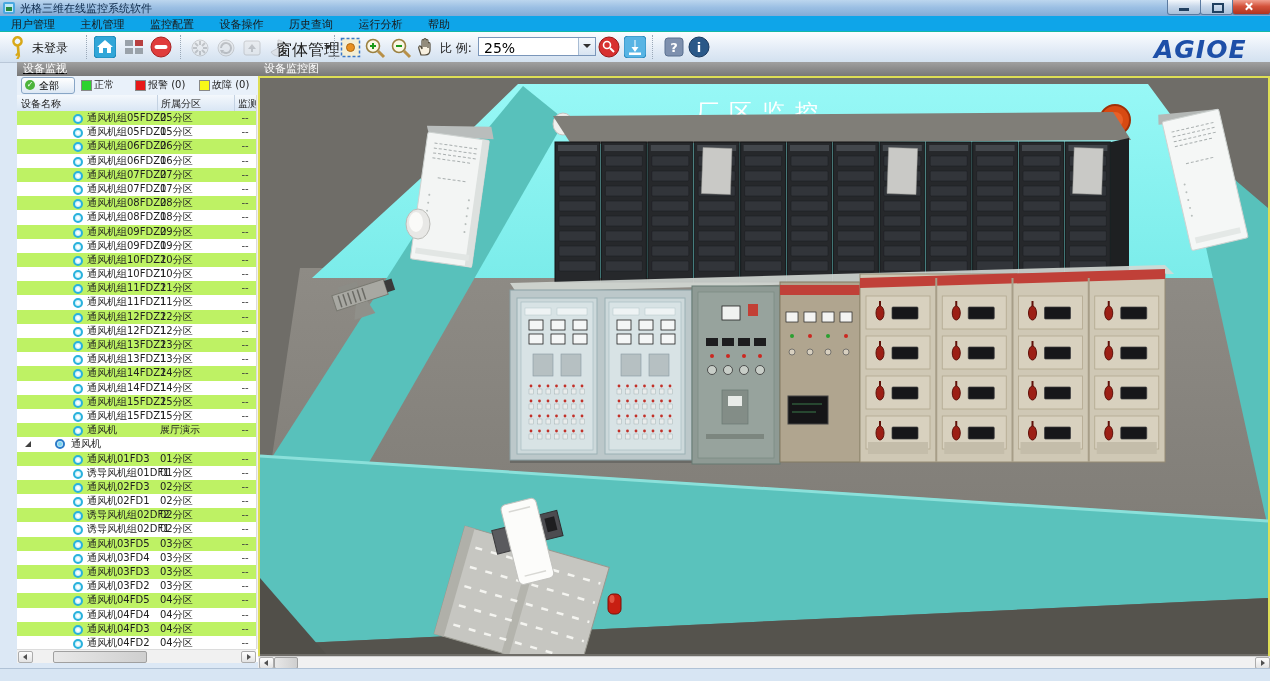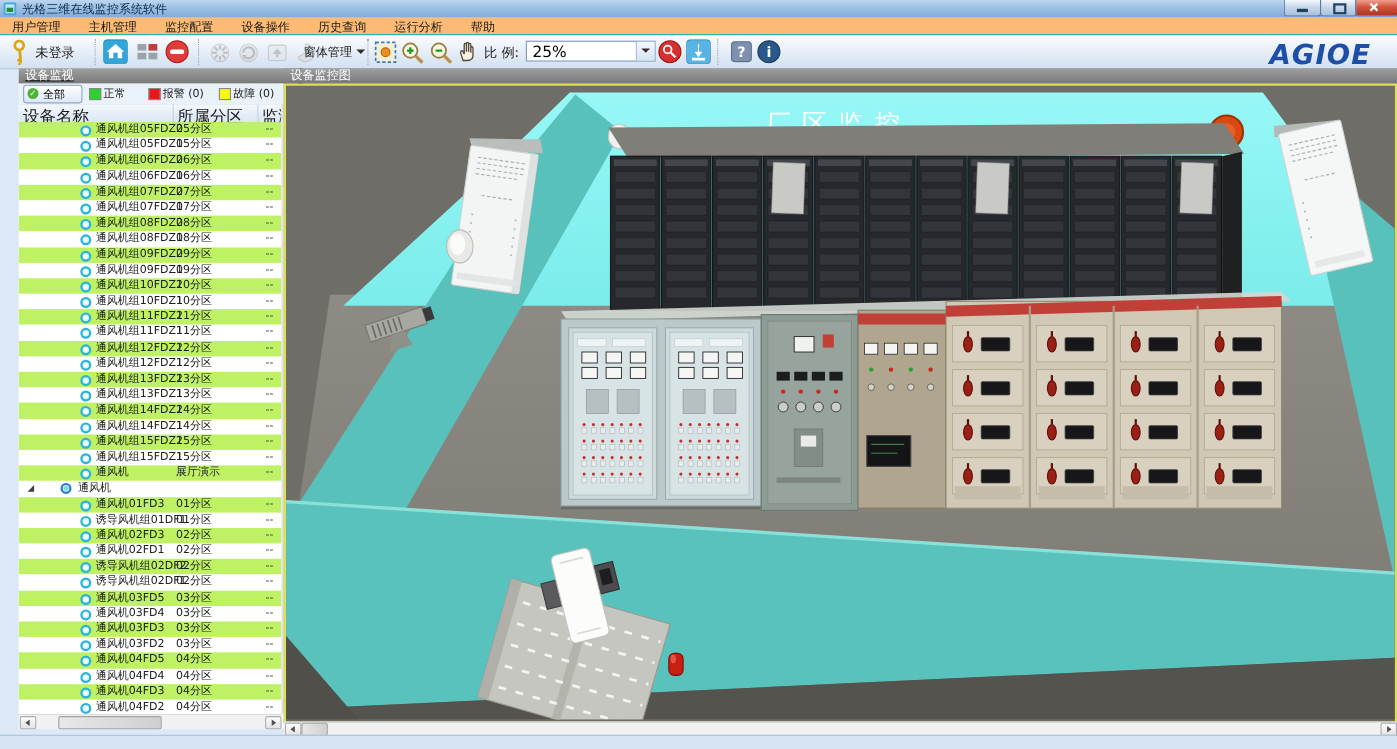--- a/index.html
+++ b/index.html
@@ -8,41 +8,41 @@
   
   #titlebar{left:0;top:0;width:1270px;height:16px;background:linear-gradient(#bcd6ee,#9cc0e4 45%,#83abd6);}
   #title-text{left:20px;top:1px;font-size:11px;color:#0d2a4a;}
   .winbtn{top:0;height:14px;border:1px solid #5a7aa0;border-top:none;border-radius:0 0 3px 3px;background:linear-gradient(#f4f8fc,#c8d8ea 45%,#a8c0da);}
   #btn-close{background:linear-gradient(#f0a090,#d4533c 45%,#b03420);}
   .glyph-min{position:absolute;left:11px;top:8px;width:10px;height:3px;background:#204060;}
   .glyph-max{position:absolute;left:11px;top:3px;width:8px;height:6px;border:2px solid #204060;}
   .glyph-x1,.glyph-x2{position:absolute;left:15px;top:2px;width:2px;height:9px;background:#fff;}
   .glyph-x1{transform:rotate(45deg);} .glyph-x2{transform:rotate(-45deg);}
   
-  #menubar{left:0;top:16px;width:1270px;height:15px;background:#fdba74;border-bottom:3px solid #14b8a6;font-size:11px;color:#1a1a1a;}
+  #menubar{left:0;top:16px;width:1270px;height:15px;background:#0ea5e9;border-bottom:3px solid #14b8a6;font-size:11px;color:#1a1a1a;}
   .menu-item{display:inline-block;padding:1px 11px;cursor:default;}
   
   #toolbar{left:0;top:32px;width:1270px;height:30px;background:linear-gradient(#fbfdff,#e2ebf6 60%,#d3e1f0);border-bottom:1px solid #b9c7d8;}
   .tsep{top:3px;width:1px;height:24px;border-left:1px dotted #9aa8b8;}
   .tlabel{font-size:12px;color:#202020;}
   .caret{width:0;height:0;border-left:4px solid transparent;border-right:4px solid transparent;border-top:4px solid #303030;}
   #scale-combo{left:478px;top:5px;width:116px;height:17px;background:#fff;border:1px solid #7a96ba;font-size:14px;}
   #scale-combo .val{position:absolute;left:5px;top:2px;}
   #scale-combo .dd{position:absolute;right:0;top:0;width:16px;height:100%;background:linear-gradient(#f4f8fc,#d8e4f2);border-left:1px solid #a8bcd4;}
   #scale-combo .dd .caret{position:absolute;left:4px;top:6px;}
   #logo{left:1154px;top:3px;font-size:25px;font-weight:900;color:#1e4fa8;letter-spacing:1px;font-style:italic;}
   
   .panel-header{height:14px;background:linear-gradient(#a0a0a0,#787878);color:#fff;font-size:11px;padding-left:6px;line-height:14px;}
   #sidebar{left:17px;top:62px;width:254px;height:600px;background:#fff;border-right:4px solid #000000;text-decoration:underline;}
   #filter-row{left:0;top:14px;width:254px;height:19px;background:#e9f1fa;border-bottom:1px solid #c8d6e6;}
   #filter-all{left:4px;top:1px;width:52px;height:15px;border:1px solid #88a6c6;border-radius:3px;background:linear-gradient(#ffffff,#dce8f4);font-size:10px;}
   .chk{position:absolute;left:3px;top:2px;width:10px;height:10px;border-radius:50%;background:#4cb43c;color:#fff;font-size:8px;line-height:10px;text-align:center;}
   .sq{top:4px;width:9px;height:9px;border:1px solid #888;}
   .flabel{top:2px;font-size:10px;color:#202020;}
-  #table-header{left:0;top:33px;width:239px;height:16px;background:linear-gradient(#f4f8fc,#d9e6f4);border-bottom:1px solid #b8c8da;font-size:15px;color:#1a1a1a;}
+  #table-header{left:0;top:33px;width:239px;height:16px;background:linear-gradient(#f4f8fc,#d9e6f4);border-bottom:1px solid #b8c8da;font-size:10px;color:#1a1a1a;}
   .hcell{position:absolute;top:2px;} .hline{position:absolute;top:0;width:1px;height:16px;background:#c4d2e2;}
   #device-rows{left:0;top:49px;width:239px;height:538px;overflow:hidden;}
   .drow{position:relative;height:14.2px;font-size:10px;line-height:14.5px;white-space:nowrap;color:#202020;}
   .drow.alt{background:#bef264;}
   .dicon{position:absolute;left:56px;top:3px;width:6px;height:6px;border:2px solid #29b2dc;border-radius:50%;background:radial-gradient(circle,#ffffff 20%,#bfeefb 75%);}
   .dname{position:absolute;left:70px;} .dzone{position:absolute;left:143px;} .dval{position:absolute;left:218px;width:20px;text-align:center;color:#404040;}
   .tri{position:absolute;left:8px;top:4px;width:0;height:0;border-bottom:6px solid #404040;border-left:6px solid transparent;}
   .gicon{position:absolute;left:38px;top:2px;width:6px;height:6px;border:2px solid #2a7ac8;border-radius:50%;background:radial-gradient(circle,#7ad4f0 35%,#ffffff 85%);}
   .gname{position:absolute;left:54px;}
   
@@ -137,21 +137,21 @@
         <polygon points="4,12 8,12 6,16" fill="#888"></polygon>
   </svg>
   <svg class="abs" style="left:242px;top:6px;opacity:.45" width="20" height="20">
     <rect x="2" y="3" width="16" height="14" rx="2" fill="#e4e4e4" stroke="#a0a0a0"></rect>
         <polygon points="10,6 14,11 11,11 11,14 9,14 9,11 6,11" fill="#909090"></polygon>
   </svg>
   <svg class="abs" style="left:268px;top:6px;opacity:.45" width="20" height="20">
     <path d="M10,10 L10,2 A8,8 0 1 1 3,14 Z" fill="#d8d8d8" stroke="#a0a0a0"></path>
         <path d="M12,8 L12,2 A7,7 0 0 1 18,8 Z" fill="#c0c0c0"></path>
   </svg>
-  <span class="tlabel abs" style="left:276px;top:8px;font-size:11px">窗体管理</span>
+  <span class="tlabel abs" style="left:276px;top:8px;font-size:16px">窗体管理</span>
   <div class="caret abs" style="left:324px;top:13px"></div>
   <div class="tsep abs" style="left:334px"></div>
   <svg class="abs" style="left:340px;top:5px" width="21" height="21">
     <rect x="1.5" y="1.5" width="18" height="18" fill="#f4eed4" stroke="#3a78c8" stroke-width="1.5" stroke-dasharray="3,2"></rect>
         <circle cx="10.5" cy="10.5" r="4" fill="#e89020" stroke="#b06810"></circle>
   </svg>
   <svg class="abs" style="left:364px;top:5px" width="22" height="22">
     <circle cx="9" cy="9" r="6.5" fill="#faf6e4" stroke="#9a8040" stroke-width="1.6"></circle>
         <line x1="14" y1="14" x2="20" y2="20" stroke="#b89048" stroke-width="3"></line>
         <line x1="6" y1="9" x2="12" y2="9" stroke="#1a9a1a" stroke-width="2"></line>

